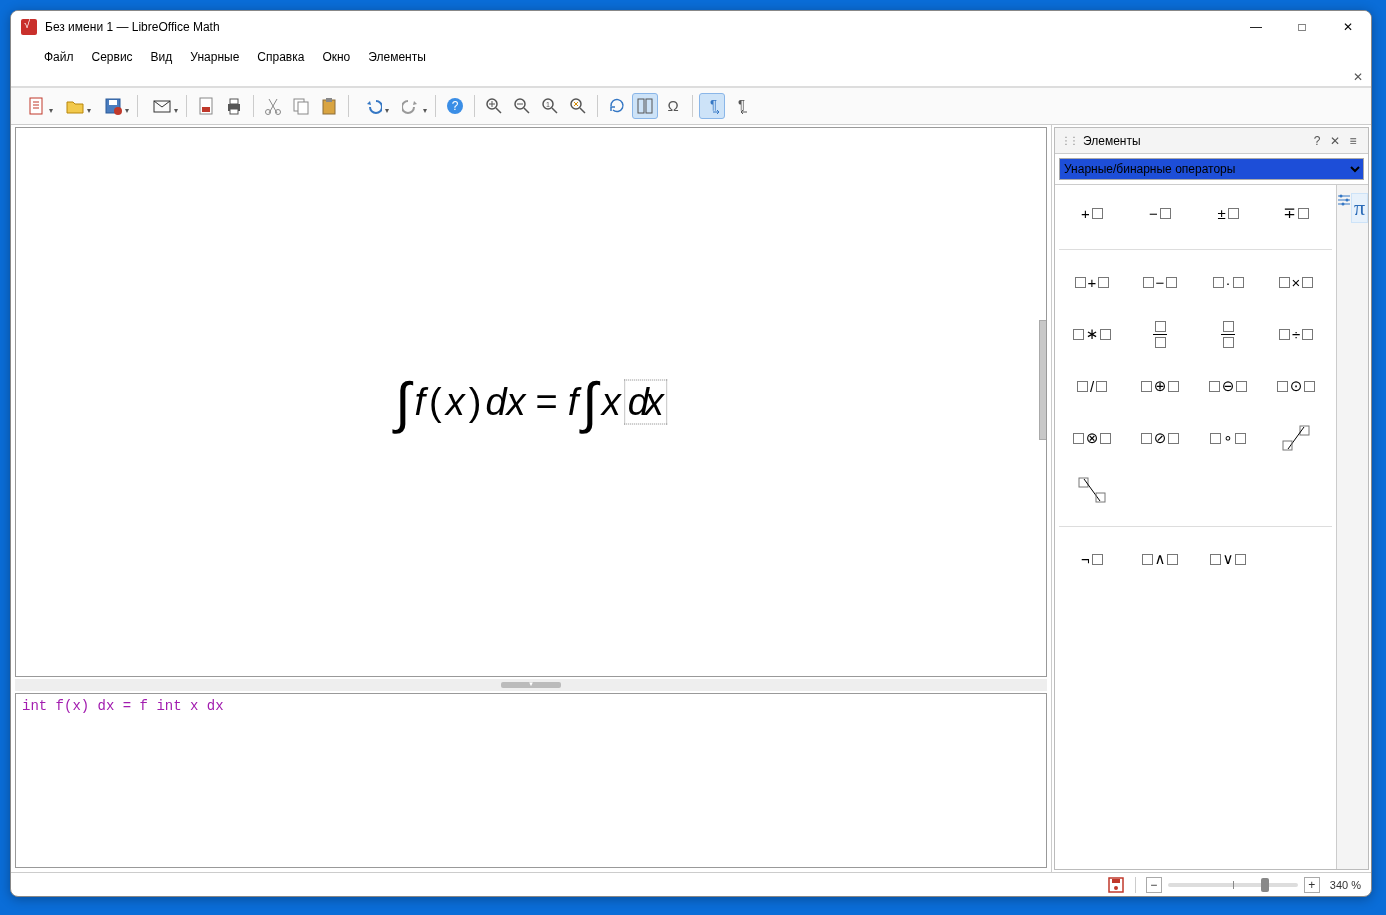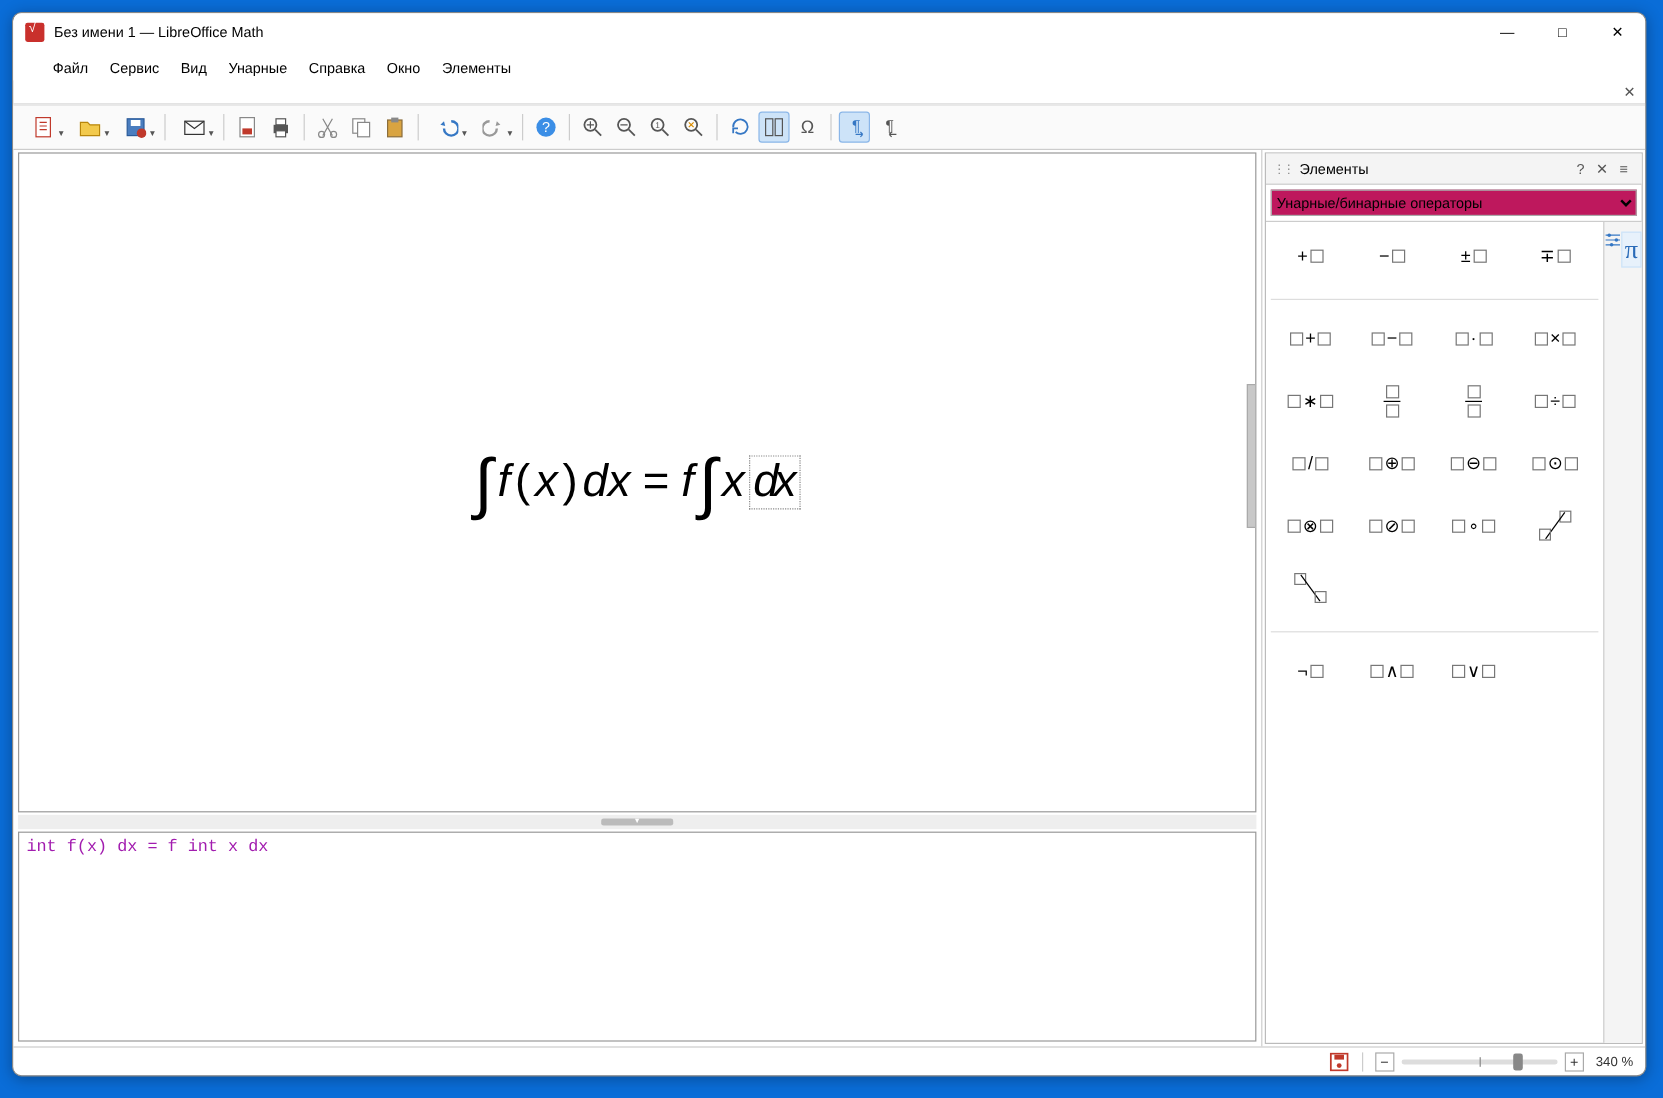--- a/index.html
+++ b/index.html
@@ -34,21 +34,21 @@
 .splitter .grip{width:60px;height:6px;background:#bbb;border-radius:2px;position:relative;}
 .splitter .grip::after{content:"▾";position:absolute;font-size:7px;color:#fff;left:50%;top:-2px;transform:translateX(-50%);}
 .code{height:175px;border:1px solid #999;background:#fff;padding:4px 6px;font-family:"Consolas","Courier New",monospace;font-size:14px;color:#a21caf;white-space:pre;overflow:auto;}
 .right-col{width:320px;border-left:1px solid #ccc;display:flex;padding:2px 2px 2px 2px;}
 .elements-panel{flex:1;display:flex;flex-direction:column;border:1px solid #bbb;}
 .panel-header{height:26px;display:flex;align-items:center;padding:0 6px;font-size:12px;background:#f4f4f4;border-bottom:1px solid #ccc;}
 .panel-header .grip-dots{letter-spacing:-2px;color:#888;margin-right:6px;font-size:10px;}
 .panel-header .title{flex:1;}
 .panel-header .hbtn{width:18px;text-align:center;color:#555;font-size:12px;}
 .panel-sub{display:flex;align-items:center;padding:4px;gap:6px;border-bottom:1px solid #ccc;}
-.panel-sub select{flex:1;height:22px;font-size:12px;border:1px solid #aaa;background:#be185d;}
+.panel-sub select{flex:1;height:22px;font-size:12px;border:1px solid #aaa;background:#1d4ed8;}
 .ops-body{flex:1;display:flex;min-height:0;}
 .ops-scroll{flex:1;overflow-y:auto;padding:8px 4px;}
 .ops-row{display:flex;gap:18px;padding:6px 8px 18px 8px;align-items:center;flex-wrap:wrap;}
 .ops-row.sep{border-top:1px solid #ddd;margin-top:4px;padding-top:18px;}
 .op-cell{width:50px;height:28px;display:flex;align-items:center;justify-content:center;font-size:16px;font-family:"Cambria Math",serif;color:#000;cursor:pointer;}
 .op-cell .ph{display:inline-block;width:11px;height:11px;border:1px solid #777;margin:0 1px;vertical-align:middle;}
 .op-cell .sym{padding:0 1px;font-size:15px;}
 .op-cell.stack{flex-direction:column;gap:2px;}
 .op-cell.stack .bar{width:14px;height:1px;background:#000;}
 .sidebar-tab{width:32px;background:#f4f4f4;border-left:1px solid #ccc;display:flex;justify-content:center;padding-top:8px;}

